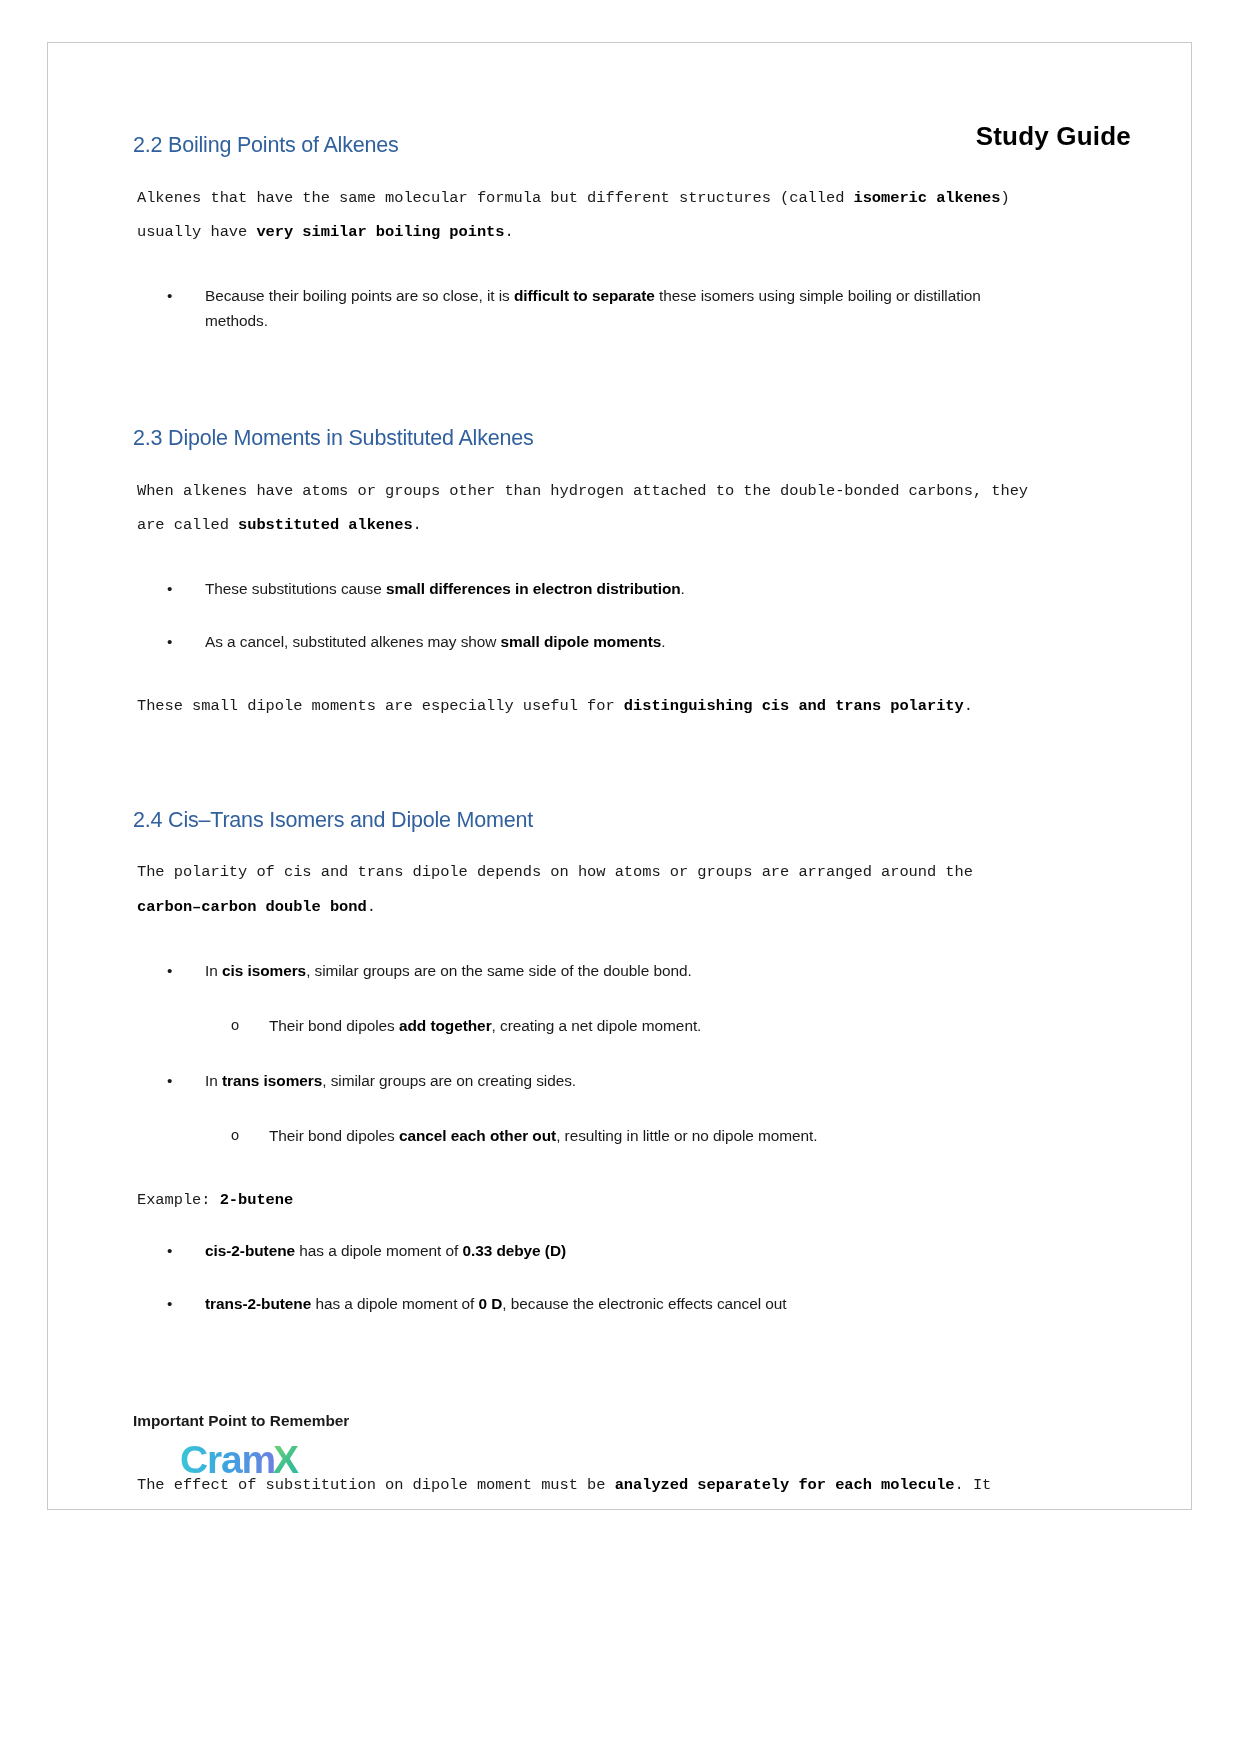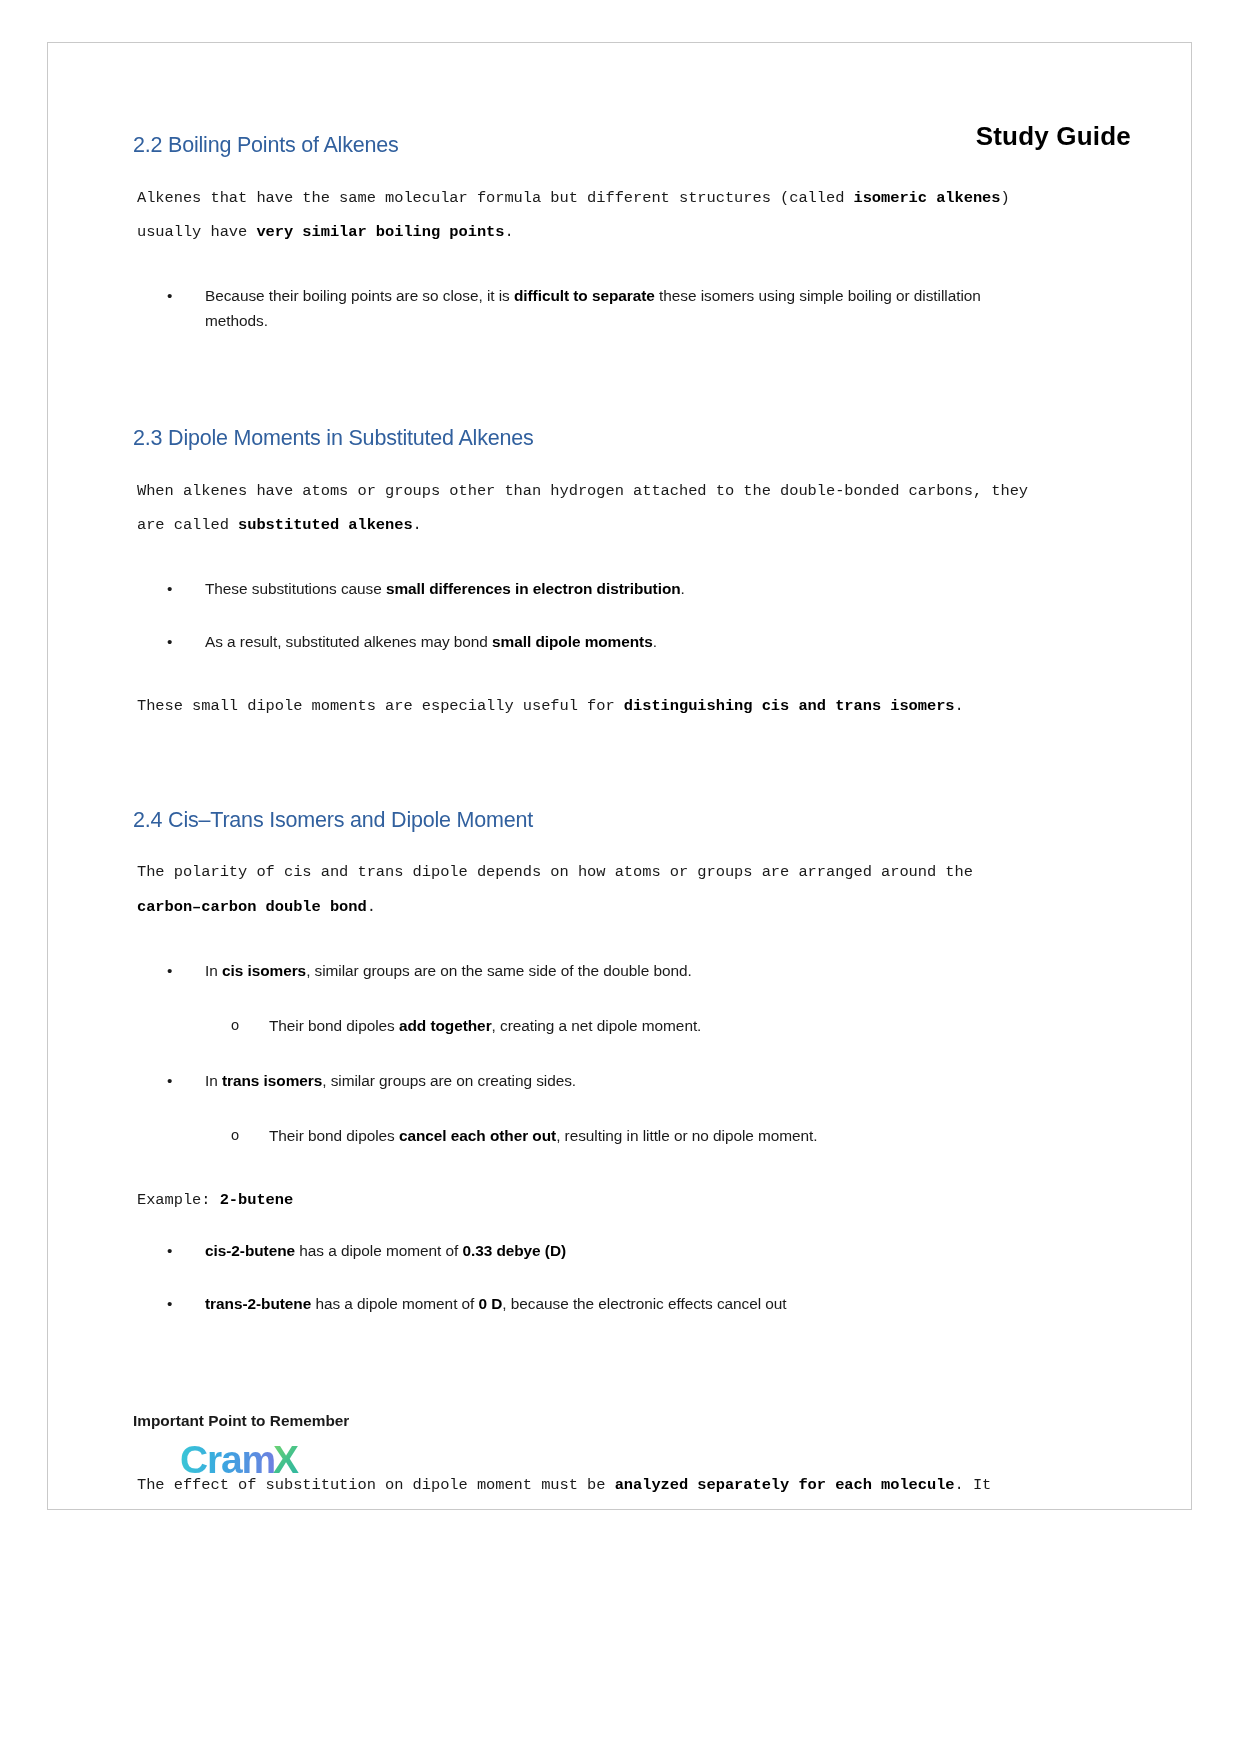--- a/index.html
+++ b/index.html
@@ -196,28 +196,28 @@
         <span>When alkenes have atoms or groups other than hydrogen attached to the double-bonded carbons, they are called </span><b>substituted alkenes</b><span>.</span>
       </p>
 
       <div class="spacer-m"></div>
 
       <ul class="bullets">
         <li>
           <span class="marker">•</span><span>These substitutions cause </span><b>small differences in electron distribution</b><span>.</span>
         </li>
         <li style="margin-top:28px">
-          <span class="marker">•</span><span>As a result, substituted alkenes may bond </span><b>small dipole moments</b><span>.</span>
-        </li>
-      </ul>
-
-      <div class="spacer-m"></div>
-
-      <p class="para">
-        <span>These small dipole moments are especially useful for </span><b>distinguishing cis and trans isomers</b><span>.</span>
+          <span class="marker">•</span><span>As a cancel, substituted alkenes may show </span><b>small dipole moments</b><span>.</span>
+        </li>
+      </ul>
+
+      <div class="spacer-m"></div>
+
+      <p class="para">
+        <span>These small dipole moments are especially useful for </span><b>distinguishing cis and trans polarity</b><span>.</span>
       </p>
 
       <div class="spacer-xl"></div>
       <div class="spacer-s"></div>
 
       <h2 class="section-heading">2.4 Cis–Trans Isomers and Dipole Moment</h2>
 
       <div class="spacer-s"></div>
 
       <p class="para">

